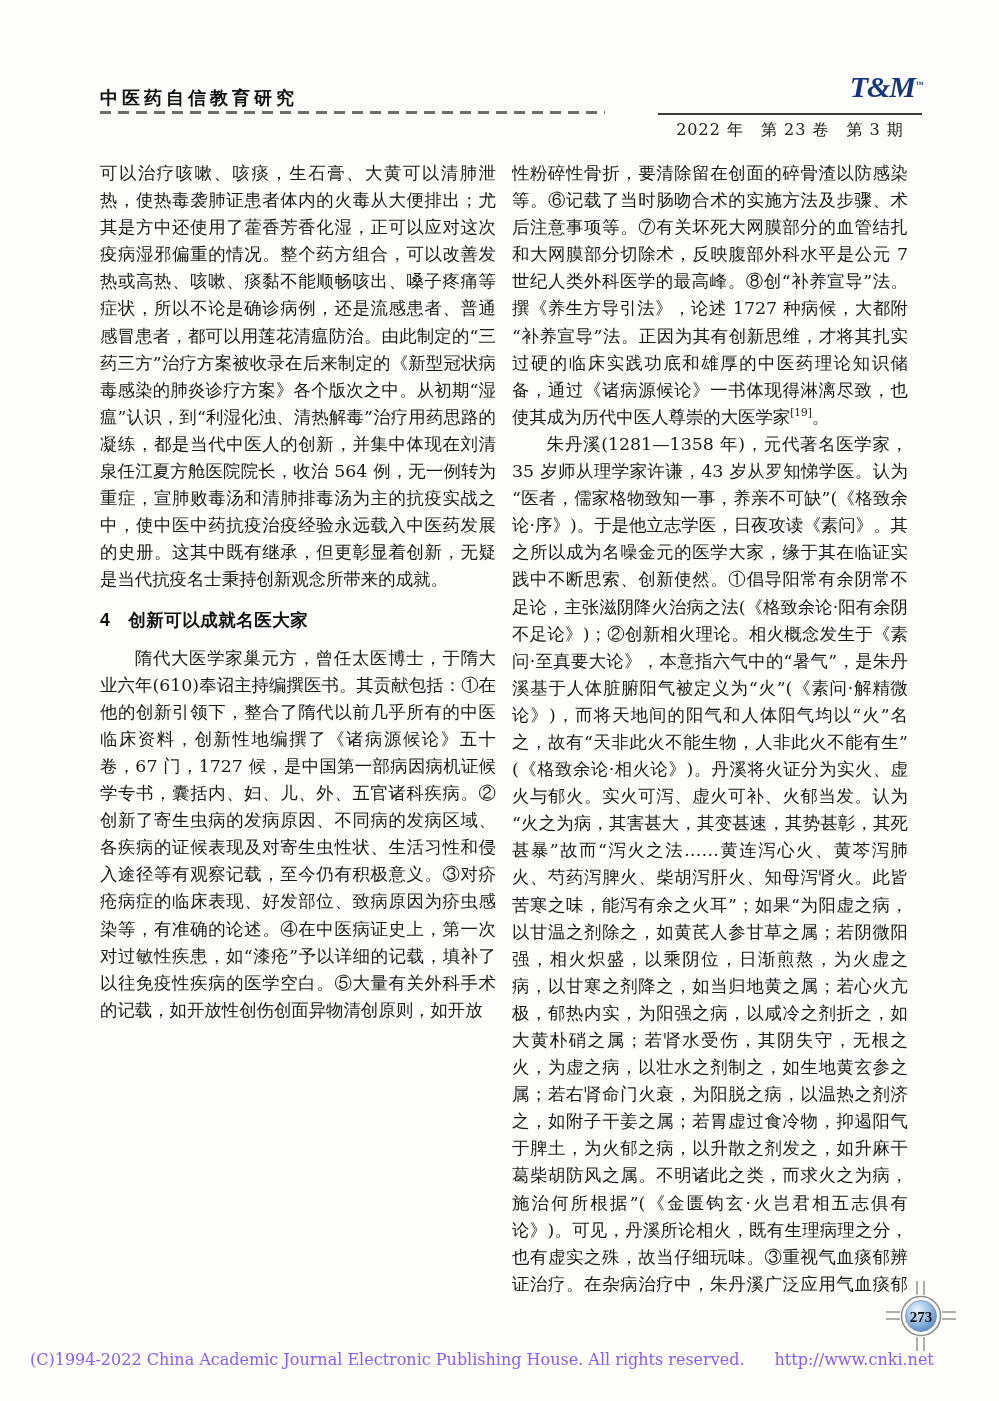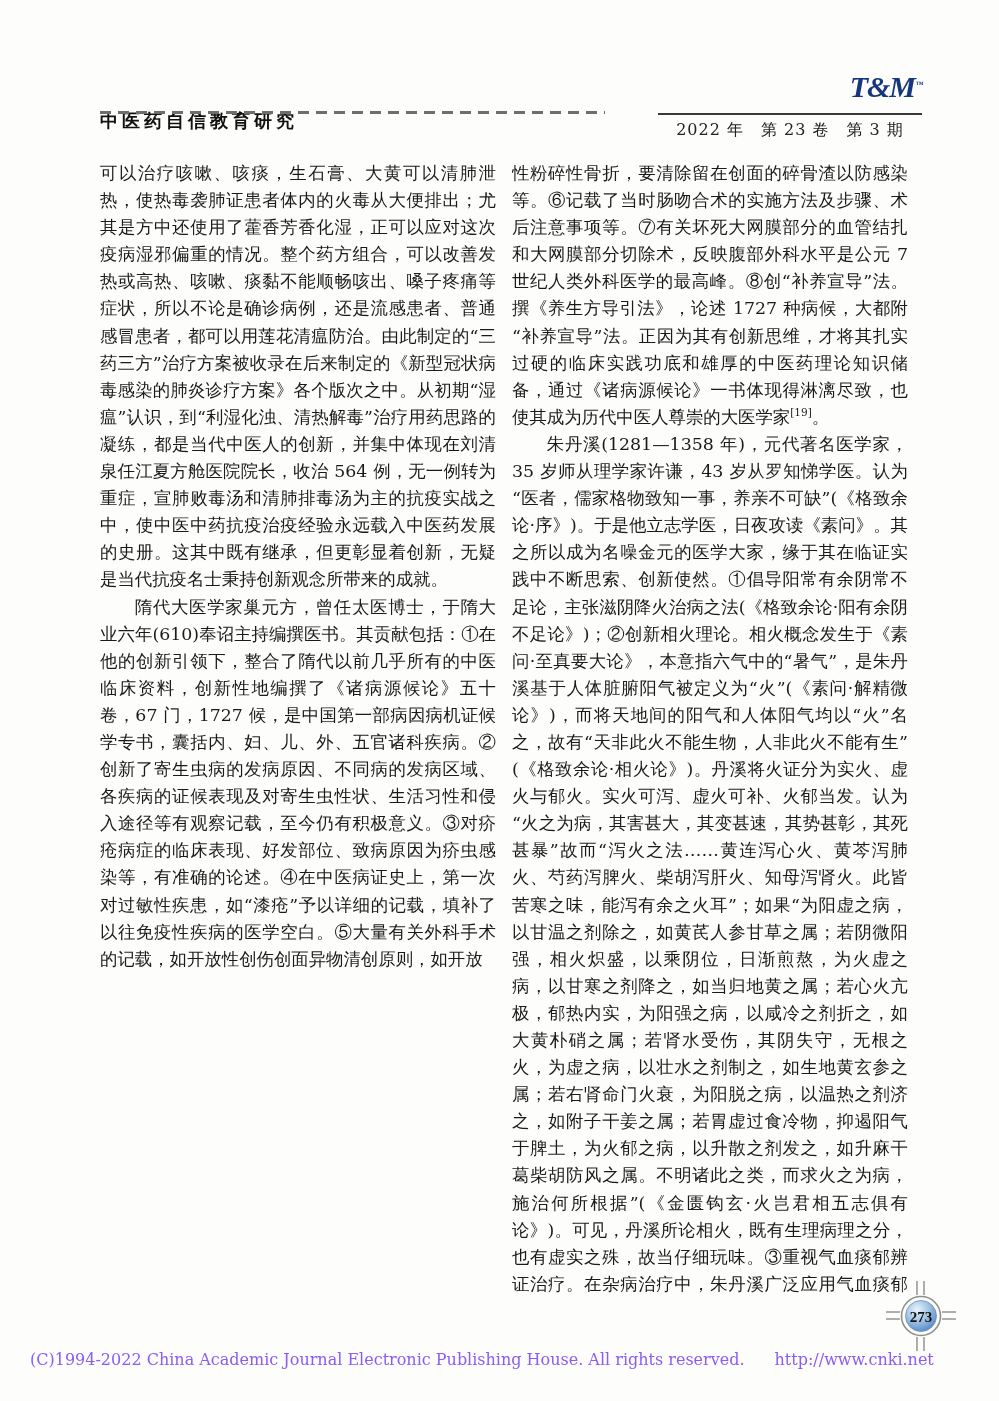--- a/index.html
+++ b/index.html
@@ -10,21 +10,20 @@
     font-family:"DejaVu Serif","Liberation Serif",serif;
     color:#1b1b1b;
     overflow:hidden;
   }
   
   .section-label{
     position:absolute;left:100px;top:86px;
     font-family:"Liberation Sans","DejaVu Sans",sans-serif;
     font-weight:bold;font-size:18px;letter-spacing:4px;color:#111;
     white-space:nowrap;
-    margin-top:23px;
   }
   .dashed-rule{
     position:absolute;left:100px;top:111px;width:505px;height:3px;
     background:repeating-linear-gradient(90deg,#6e6e6e 0 11px,transparent 11px 18px);
   }
   .journal-block{
     position:absolute;left:600px;top:72px;width:322px;
   }
   .journal-row{
     display:flex;align-items:flex-end;white-space:nowrap;flex-direction:column;
@@ -92,20 +91,21 @@
 <div class="journal-block">
   <div class="journal-row">
     <span class="journal-logo"><span>T&amp;M</span><span class="journal-logo-tm">™</span></span>
   </div>
   <div class="journal-rule"></div>
   <div class="issue-info">2022 年　第 23 卷　第 3 期</div>
 </div>
 
 <div class="column column-left">
     <p class="body-paragraph"><span>可以治疗咳嗽、咳痰，生石膏、大黄可以清肺泄热，使热毒袭肺证患者体内的火毒从大便排出；尤其是方中还使用了藿香芳香化湿，正可以应对这次疫病湿邪偏重的情况。整个药方组合，可以改善发热或高热、咳嗽、痰黏不能顺畅咳出、嗓子疼痛等症状，所以不论是确诊病例，还是流感患者、普通感冒患者，都可以用莲花清瘟防治。由此制定的“三药三方”治疗方案被收录在后来制定的《新型冠状病毒感染的肺炎诊疗方案》各个版次之中。从初期“湿瘟”认识，到“利湿化浊、清热解毒”治疗用药思路的凝练，都是当代中医人的创新，并集中体现在刘清泉任江夏方舱医院院长，收治 564 例，无一例转为重症，宣肺败毒汤和清肺排毒汤为主的抗疫实战之中，使中医中药抗疫治疫经验永远载入中医药发展的史册。这其中既有继承，但更彰显着创新，无疑是当代抗疫名士秉持创新观念所带来的成就。</span></p>
+    <h2 class="section-heading"><span>4　创新可以成就名医大家</span></h2>
     <p class="body-paragraph indent"><span>隋代大医学家巢元方，曾任太医博士，于隋大业六年(610)奉诏主持编撰医书。其贡献包括：①在他的创新引领下，整合了隋代以前几乎所有的中医临床资料，创新性地编撰了《诸病源候论》五十卷，67 门，1727 候，是中国第一部病因病机证候学专书，囊括内、妇、儿、外、五官诸科疾病。②创新了寄生虫病的发病原因、不同病的发病区域、各疾病的证候表现及对寄生虫性状、生活习性和侵入途径等有观察记载，至今仍有积极意义。③对疥疮病症的临床表现、好发部位、致病原因为疥虫感染等，有准确的论述。④在中医病证史上，第一次对过敏性疾患，如“漆疮”予以详细的记载，填补了以往免疫性疾病的医学空白。⑤大量有关外科手术的记载，如开放性创伤创面异物清创原则，如开放</span></p>
   </div>
 <div class="column column-right">
     <p class="body-paragraph"><span>性粉碎性骨折，要清除留在创面的碎骨渣以防感染等。⑥记载了当时肠吻合术的实施方法及步骤、术后注意事项等。⑦有关坏死大网膜部分的血管结扎和大网膜部分切除术，反映腹部外科水平是公元 7 世纪人类外科医学的最高峰。⑧创“补养宣导”法。撰《养生方导引法》，论述 1727 种病候，大都附“补养宣导”法。正因为其有创新思维，才将其扎实过硬的临床实践功底和雄厚的中医药理论知识储备，通过《诸病源候论》一书体现得淋漓尽致，也使其成为历代中医人尊崇的大医学家</span><sup class="cite">[19]</sup><span>。</span></p>
     <p class="body-paragraph indent"><span>朱丹溪(1281—1358 年)，元代著名医学家，35 岁师从理学家许谦，43 岁从罗知悌学医。认为“医者，儒家格物致知一事，养亲不可缺”(《格致余论·序》)。于是他立志学医，日夜攻读《素问》。其之所以成为名噪金元的医学大家，缘于其在临证实践中不断思索、创新使然。①倡导阳常有余阴常不足论，主张滋阴降火治病之法(《格致余论·阳有余阴不足论》)；②创新相火理论。相火概念发生于《素问·至真要大论》，本意指六气中的“暑气”，是朱丹溪基于人体脏腑阳气被定义为“火”(《素问·解精微论》)，而将天地间的阳气和人体阳气均以“火”名之，故有“天非此火不能生物，人非此火不能有生”(《格致余论·相火论》)。丹溪将火证分为实火、虚火与郁火。实火可泻、虚火可补、火郁当发。认为“火之为病，其害甚大，其变甚速，其势甚彰，其死甚暴”故而“泻火之法……黄连泻心火、黄芩泻肺火、芍药泻脾火、柴胡泻肝火、知母泻肾火。此皆苦寒之味，能泻有余之火耳”；如果“为阳虚之病，以甘温之剂除之，如黄芪人参甘草之属；若阴微阳强，相火炽盛，以乘阴位，日渐煎熬，为火虚之病，以甘寒之剂降之，如当归地黄之属；若心火亢极，郁热内实，为阳强之病，以咸冷之剂折之，如大黄朴硝之属；若肾水受伤，其阴失守，无根之火，为虚之病，以壮水之剂制之，如生地黄玄参之属；若右肾命门火衰，为阳脱之病，以温热之剂济之，如附子干姜之属；若胃虚过食冷物，抑遏阳气于脾土，为火郁之病，以升散之剂发之，如升麻干葛柴胡防风之属。不明诸此之类，而求火之为病，施治何所根据”(《金匮钩玄·火岂君相五志俱有论》)。可见，丹溪所论相火，既有生理病理之分，也有虚实之殊，故当仔细玩味。③重视气血痰郁辨证治疗。在杂病治疗中，朱丹溪广泛应用气血痰郁辨证</span></p>
   </div>
 
 <svg class="page-badge" viewBox="0 0 70 70">
   <defs>
     <radialGradient id="sphereGrad" cx="38%" cy="30%" r="75%">

